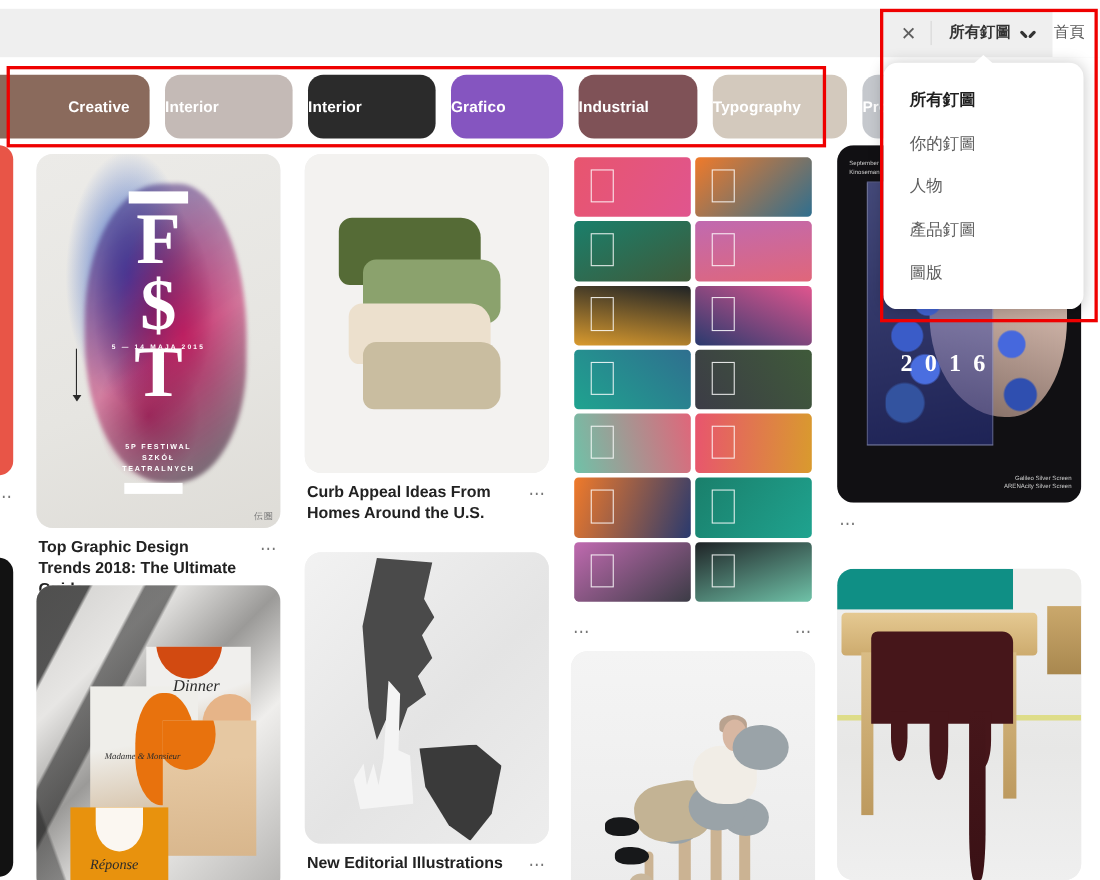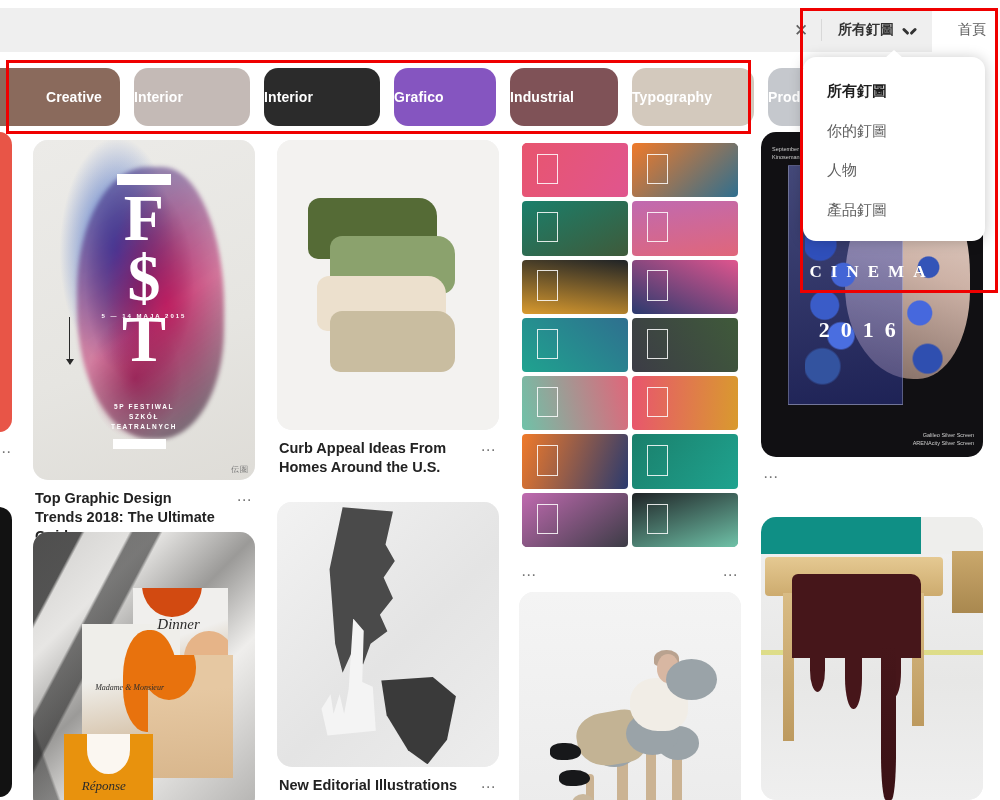--- a/index.html
+++ b/index.html
@@ -37,21 +37,21 @@
   .chev {
     width: 13px; height: 9px; display: inline-block; position: relative;
   }
   .chev::before, .chev::after {
     content: ""; position: absolute; top: 1px;
     width: 8px; height: 2.6px; background: #333; border-radius: 2px;
   }
   .chev::before { left: 0; transform: rotate(45deg); transform-origin: left center; }
   .chev::after  { right: 0; transform: rotate(-45deg); transform-origin: right center; }
   .home-link {
-    padding: 0 10px 0 26px; height: 44px; display: flex; align-items: center;
+    padding: 0 10px 0 1px; height: 44px; display: flex; align-items: center;
     font-size: 14px; color: #5b5b5b; background: #ffffff;
     cursor: pointer;
   }
   .home-wrap {
     height: 44px; background: #ffffff; display: flex; align-items: center;
     padding-right: 4px;
   }
 
   
   .dropdown {
@@ -79,21 +79,21 @@
     white-space: nowrap;
   }
   .dd-item.active { color: #1f1f1f; font-weight: bold; }
 
   
   .pillrow {
     position: absolute; left: 0; top: 68px;
     width: 1000px; height: 58px;
     display: flex; align-items: center; gap: 14px;
     z-index: 20;
-    padding-left: 0;
+    padding-left: 16px;
   }
   .pill {
     flex: 0 0 auto;
     height: 58px;
     border-radius: 14px;
     display: flex; align-items: center; justify-content: flex-start;
     color: #ffffff; font-size: 14px; font-weight: bold;
     letter-spacing: .1px;
     cursor: pointer;
     overflow: hidden;
@@ -648,18 +648,19 @@
       </div>
 
     </div>
   </div>
 
   <div class="dropdown" id="dropdown">
       <div class="dd-item active">所有釘圖</div>
       <div class="dd-item">你的釘圖</div>
       <div class="dd-item">人物</div>
       <div class="dd-item">產品釘圖</div>
+      <div class="dd-item">圖版</div>
     </div>
 
   <div class="redbox" id="redbox-pills"></div>
   <div class="redbox" id="redbox-dropdown"></div>
 
 </div>
 
 </body></html>

